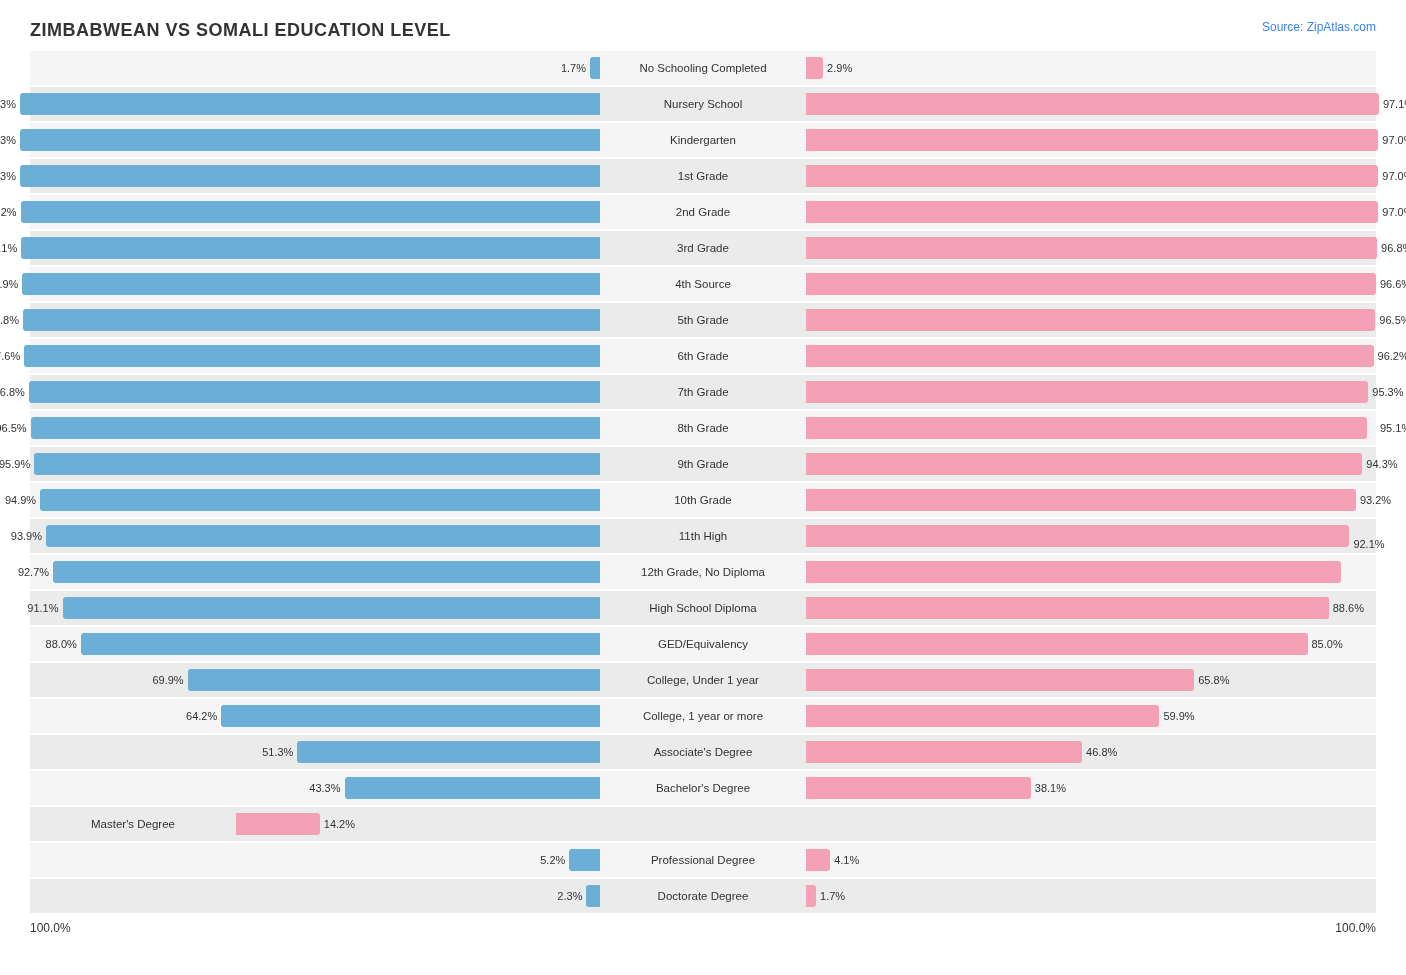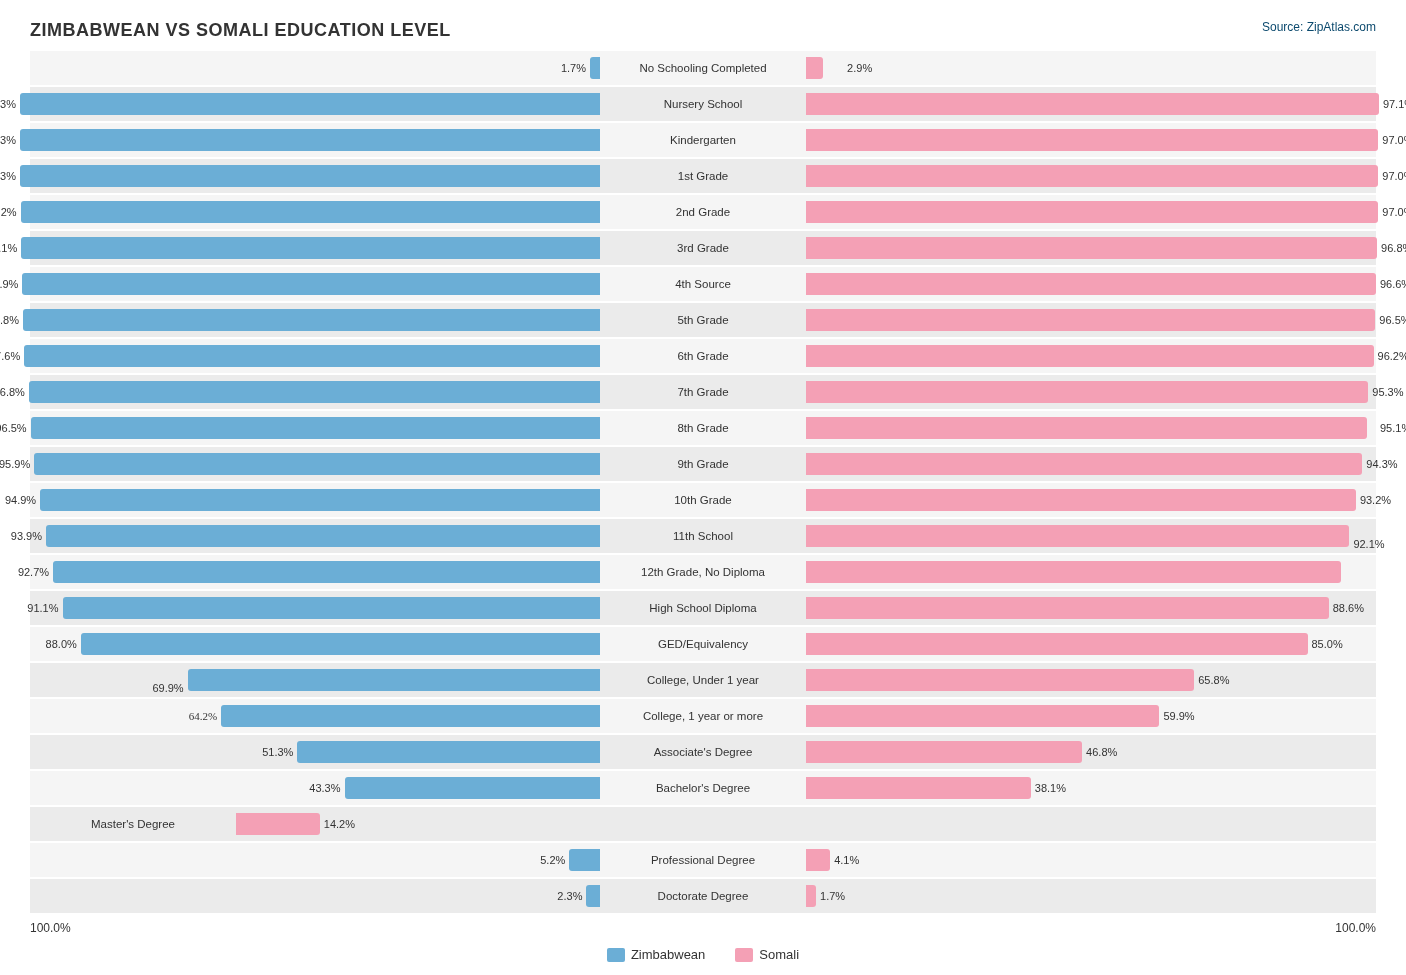--- a/index.html
+++ b/index.html
@@ -20,21 +20,21 @@
       color: #333;
       margin-bottom: 6px;
       text-transform: uppercase;
       letter-spacing: 0.5px;
     }
     .source {
       position: absolute;
       top: 20px;
       right: 30px;
       font-size: 12px;
-      color: #0c4a6e;
+      color: #3b82f6;
       margin-left: 16px;
     }
     .chart-area {
       margin-top: 10px;
       position: relative;
     }
     .bar-row {
       display: flex;
       align-items: center;
       margin-bottom: 2px;
@@ -147,21 +147,21 @@
 
   <div class="chart-area" id="chart-area">
   <div class="bar-row">
         <div class="left-section">
           <div class="bar-left" style="width: 10.03px;"></div>
           <div class="value-left" style="right: 14.03px; top: 50%; transform: translateY(-50%);">1.7%</div>
         </div>
         <div class="label-center">No Schooling Completed</div>
         <div class="right-section">
           <div class="bar-right" style="width: 17.11px;"></div>
-          <div class="value-right" style="left: 21.11px; top: 50%; transform: translateY(-50%); margin-left: 20px;">2.9%</div>
+          <div class="value-right" style="left: 21.11px; top: 50%; transform: translateY(-50%);">2.9%</div>
         </div>
       </div>
       <div class="bar-row">
         <div class="left-section">
           <div class="bar-left" style="width: 579.97px;"></div>
           <div class="value-left" style="right: 583.97px; top: 50%; transform: translateY(-50%);">98.3%</div>
         </div>
         <div class="label-center">Nursery School</div>
         <div class="right-section">
           <div class="bar-right" style="width: 572.89px;"></div>
@@ -287,21 +287,21 @@
         <div class="right-section">
           <div class="bar-right" style="width: 549.88px;"></div>
           <div class="value-right" style="left: 553.88px; top: 50%; transform: translateY(-50%);">93.2%</div>
         </div>
       </div>
       <div class="bar-row">
         <div class="left-section">
           <div class="bar-left" style="width: 554.01px;"></div>
           <div class="value-left" style="right: 558.01px; top: 50%; transform: translateY(-50%);">93.9%</div>
         </div>
-        <div class="label-center">11th School</div>
+        <div class="label-center">11th High</div>
         <div class="right-section">
           <div class="bar-right" style="width: 543.39px;"></div>
           <div class="value-right" style="left: 547.39px; top: 50%; transform: translateY(-50%); margin-top: 8px;">92.1%</div>
         </div>
       </div>
       <div class="bar-row">
         <div class="left-section">
           <div class="bar-left" style="width: 546.93px;"></div>
           <div class="value-left" style="right: 550.93px; top: 50%; transform: translateY(-50%);">92.7%</div>
         </div>
@@ -329,32 +329,32 @@
         </div>
         <div class="label-center">GED/Equivalency</div>
         <div class="right-section">
           <div class="bar-right" style="width: 501.5px;"></div>
           <div class="value-right" style="left: 505.5px; top: 50%; transform: translateY(-50%);">85.0%</div>
         </div>
       </div>
       <div class="bar-row">
         <div class="left-section">
           <div class="bar-left" style="width: 412.41px;"></div>
-          <div class="value-left" style="right: 416.41px; top: 50%; transform: translateY(-50%); margin-top: 8px;">69.9%</div>
+          <div class="value-left" style="right: 416.41px; top: 50%; transform: translateY(-50%);">69.9%</div>
         </div>
         <div class="label-center">College, Under 1 year</div>
         <div class="right-section">
           <div class="bar-right" style="width: 388.22px;"></div>
           <div class="value-right" style="left: 392.22px; top: 50%; transform: translateY(-50%);">65.8%</div>
         </div>
       </div>
       <div class="bar-row">
         <div class="left-section">
           <div class="bar-left" style="width: 378.78px;"></div>
-          <div class="value-left" style="right: 382.78px; top: 50%; transform: translateY(-50%); font-family: Liberation Serif, serif;">64.2%</div>
+          <div class="value-left" style="right: 382.78px; top: 50%; transform: translateY(-50%);">64.2%</div>
         </div>
         <div class="label-center">College, 1 year or more</div>
         <div class="right-section">
           <div class="bar-right" style="width: 353.41px;"></div>
           <div class="value-right" style="left: 357.41px; top: 50%; transform: translateY(-50%);">59.9%</div>
         </div>
       </div>
       <div class="bar-row">
         <div class="left-section">
           <div class="bar-left" style="width: 302.67px;"></div>
@@ -411,23 +411,13 @@
   <div class="axis-row">
     <div class="axis-left">
       <span class="axis-label">100.0%</span>
     </div>
     <div class="axis-spacer"></div>
     <div class="axis-right">
       <span class="axis-label">100.0%</span>
     </div>
   </div>
 
-  <div class="legend">
-    <div class="legend-item">
-      <div class="legend-color" id="leg-zim" style="background: rgb(107, 174, 214);"></div>
-      <span>Zimbabwean</span>
-    </div>
-    <div class="legend-item">
-      <div class="legend-color" id="leg-som" style="background: rgb(244, 160, 181);"></div>
-      <span>Somali</span>
-    </div>
-  </div>
 </div>
 
 </body></html>

